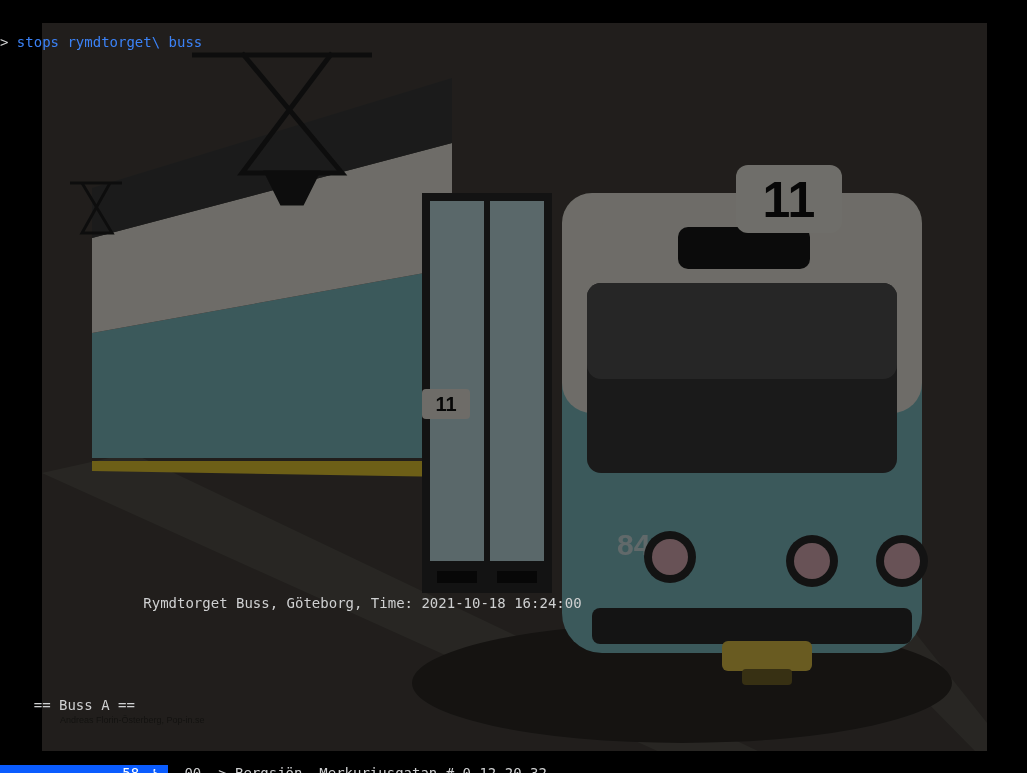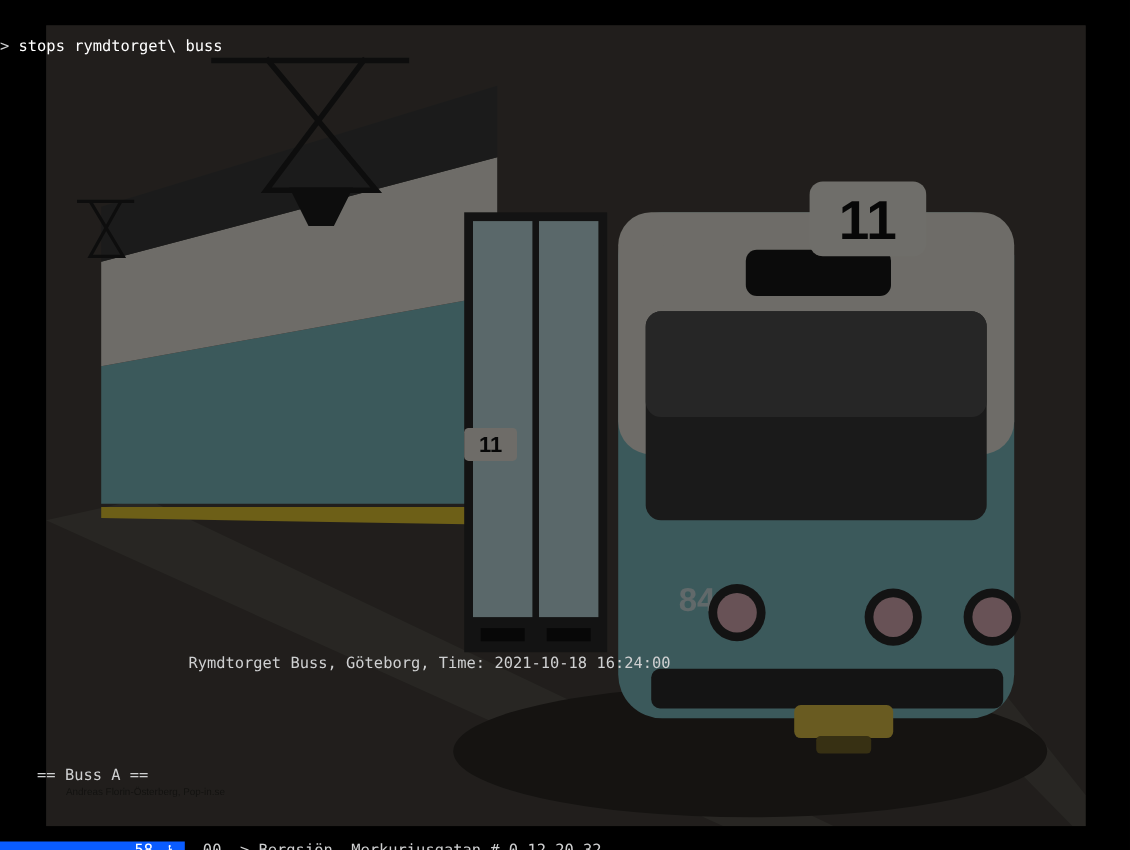--- a/index.html
+++ b/index.html
@@ -41,22 +41,22 @@
   .term {
     position: absolute;
     left: 0;
     top: 0;
     width: 1027px;
     z-index: 5;
     white-space: pre;
   }
   .row { height: 17px; }
   .prompt-sym { color: #cfd0d1; }
-  .cmd-text   { color: #ffffff; }
-  .title-line { color: #cfd0d1; padding-left: 0; margin-left: 28px; }
+  .cmd-text   { color: #3b82f6; }
+  .title-line { color: #cfd0d1; padding-left: 0; }
   .track-hdr  { color: #cfd0d1; }
 
   
   .dep-row {
     height: 17px;
     display: flex;
     align-items: center;
   }
   .route-box {
     width: 168px;

